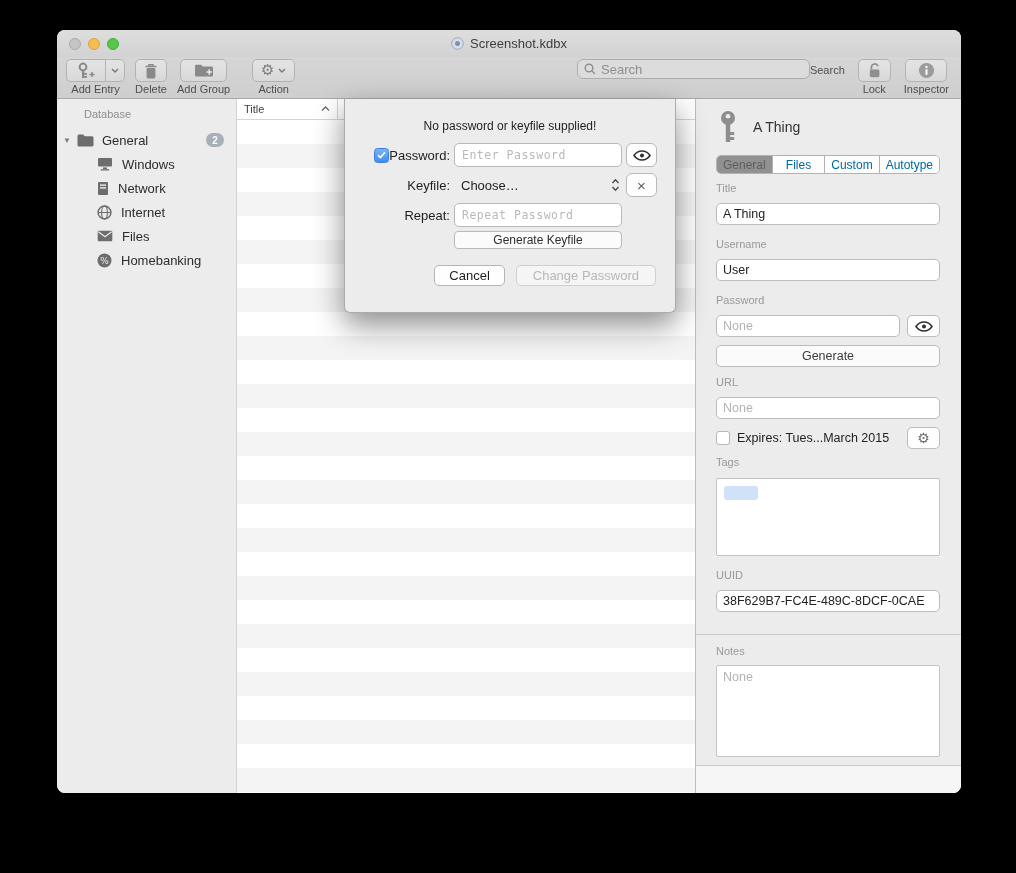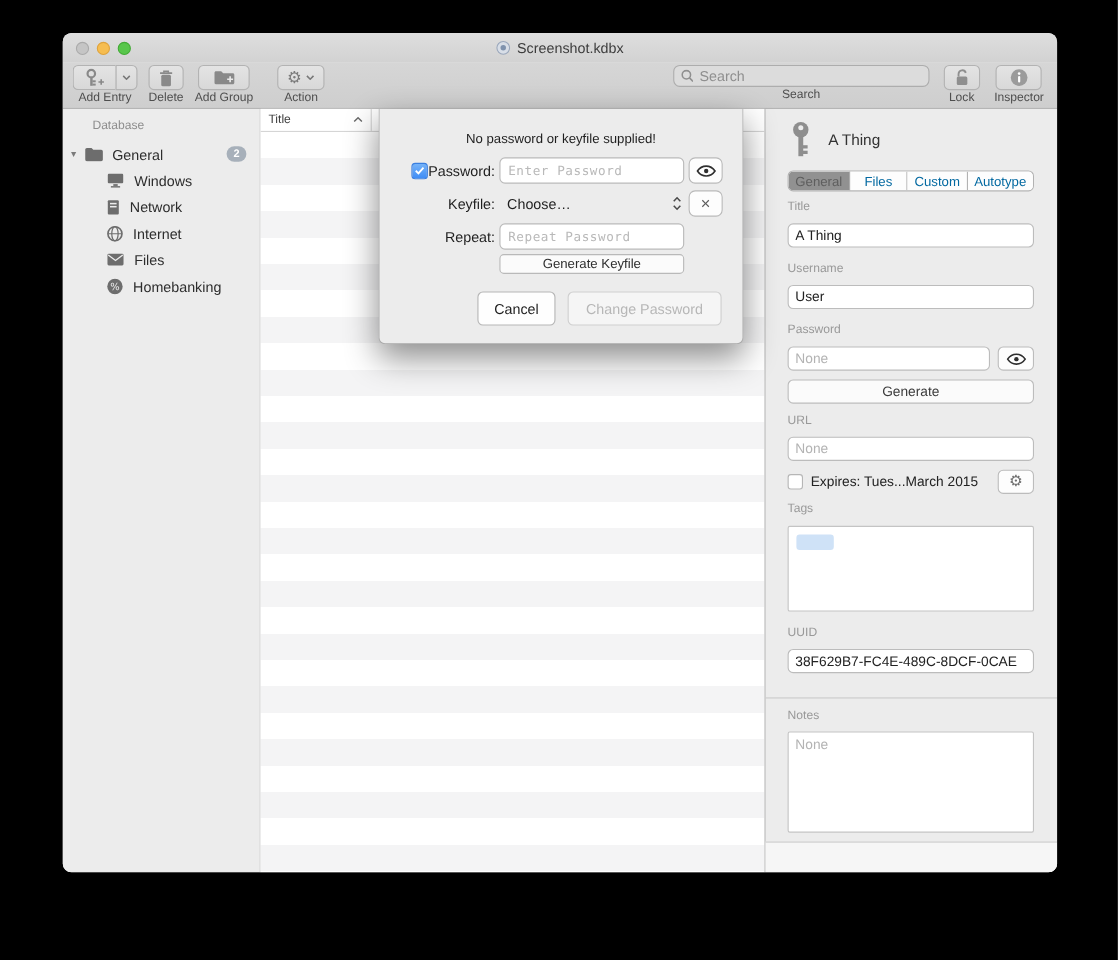--- a/index.html
+++ b/index.html
@@ -17,21 +17,21 @@
 
   
   .toolbar{position:relative;height:42px;background:linear-gradient(#d6d6d6,#cecece);border-bottom:1px solid #a9a9a9;display:flex;align-items:flex-start;padding:2px 12px 0 9px;}
   .tb-item{display:flex;flex-direction:column;align-items:center;margin-right:10px;}
   .tb-label{font-size:11px;color:#4e4e4e;margin-top:1px;white-space:nowrap;}
   .tb-btn{height:23px;background:linear-gradient(#e4e4e4,#d8d8d8);border:1px solid #b3b3b3;border-radius:5px;display:flex;align-items:center;justify-content:center;}
   .split{display:flex;}
   .split .part1{width:39px;height:23px;border:1px solid #b3b3b3;border-right:none;border-radius:5px 0 0 5px;background:linear-gradient(#e4e4e4,#d8d8d8);display:flex;align-items:center;justify-content:center;}
   .split .part2{width:20px;height:23px;border:1px solid #b3b3b3;border-radius:0 5px 5px 0;background:linear-gradient(#e4e4e4,#d8d8d8);display:flex;align-items:center;justify-content:center;}
   .tb-right{margin-left:auto;display:flex;align-items:flex-start;gap:13px;}
-  .searchwrap{display:flex;flex-direction:column;align-items:center;}
+  .searchwrap{display:flex;flex-direction:row;align-items:center;}
   .searchfield{width:233px;height:20px;background:#dcdcdc;border:1px solid #adadad;border-radius:6px;display:flex;align-items:center;padding:0 6px;gap:4px;}
   .searchfield input{border:none;background:transparent;outline:none;font-size:13px;color:#444;width:100%;font-family:"Liberation Sans",sans-serif;}
   .searchfield input::placeholder{color:#8f8f8f;}
   .gear-glyph{font-family:"DejaVu Sans",sans-serif;font-size:15px;color:#7c7c7c;line-height:1;}
 
   
   .content{position:relative;display:flex;height:694px;}
 
   
   .sidebar{width:180px;background:#ececec;border-right:1px solid #d2d2d2;padding-top:9px;font-size:13px;color:#2d2d2d;flex:none;}
@@ -83,21 +83,21 @@
   .dlabel{font-size:13px;color:#1e1e1e;text-align:right;display:flex;align-items:center;justify-content:flex-end;gap:0;}
   .dfield{height:24px;border:1px solid #b9b9b9;border-radius:5px;background:#fff;padding:0 7px;font-family:"DejaVu Sans Mono",monospace;font-size:11.5px;color:#222;outline:none;width:100%;}
   .dfield::placeholder{color:#b9b9b9;letter-spacing:.5px;}
   .dbtn{width:31px;height:24px;background:#fdfdfd;border:1px solid #b9b9b9;border-radius:6px;display:flex;align-items:center;justify-content:center;}
   .ckd{width:15px;height:15px;border-radius:3.5px;background:linear-gradient(#76b3f8,#3f8df6);border:1px solid #3a7fe0;display:flex;align-items:center;justify-content:center;flex:none;}
   .popup{display:flex;align-items:center;height:24px;font-size:13px;color:#1e1e1e;padding-left:7px;}
   .popup .stepper{margin-left:auto;margin-right:2px;display:flex;}
   .xglyph{font-size:15px;color:#5c5c5c;line-height:1;}
   .genkey{grid-column:2;height:18px;background:#fbfbfb;border:1px solid #b9b9b9;border-radius:4px;font-size:12px;color:#2e2e2e;display:flex;align-items:center;justify-content:center;}
   .dbuttons{margin-top:16px;display:flex;justify-content:flex-end;gap:11px;padding-right:4px;}
-  .pushbtn{height:31px;border:1px solid #b5b5b5;border-radius:5px;background:#fefefe;font-size:13px;color:#1e1e1e;display:flex;align-items:center;justify-content:center;padding:0 14px;}
+  .pushbtn{height:21px;border:1px solid #b5b5b5;border-radius:5px;background:#fefefe;font-size:13px;color:#1e1e1e;display:flex;align-items:center;justify-content:center;padding:0 14px;}
   .pushbtn.disabled{background:#f5f5f5;color:#b7b7b7;border-color:#cfcfcf;padding:0 16px;}
 </style>
 </head>
 <body>
 
 <div class="window">
 
   <div class="titlebar">
     <div class="lights">
       <div class="light close"></div>

